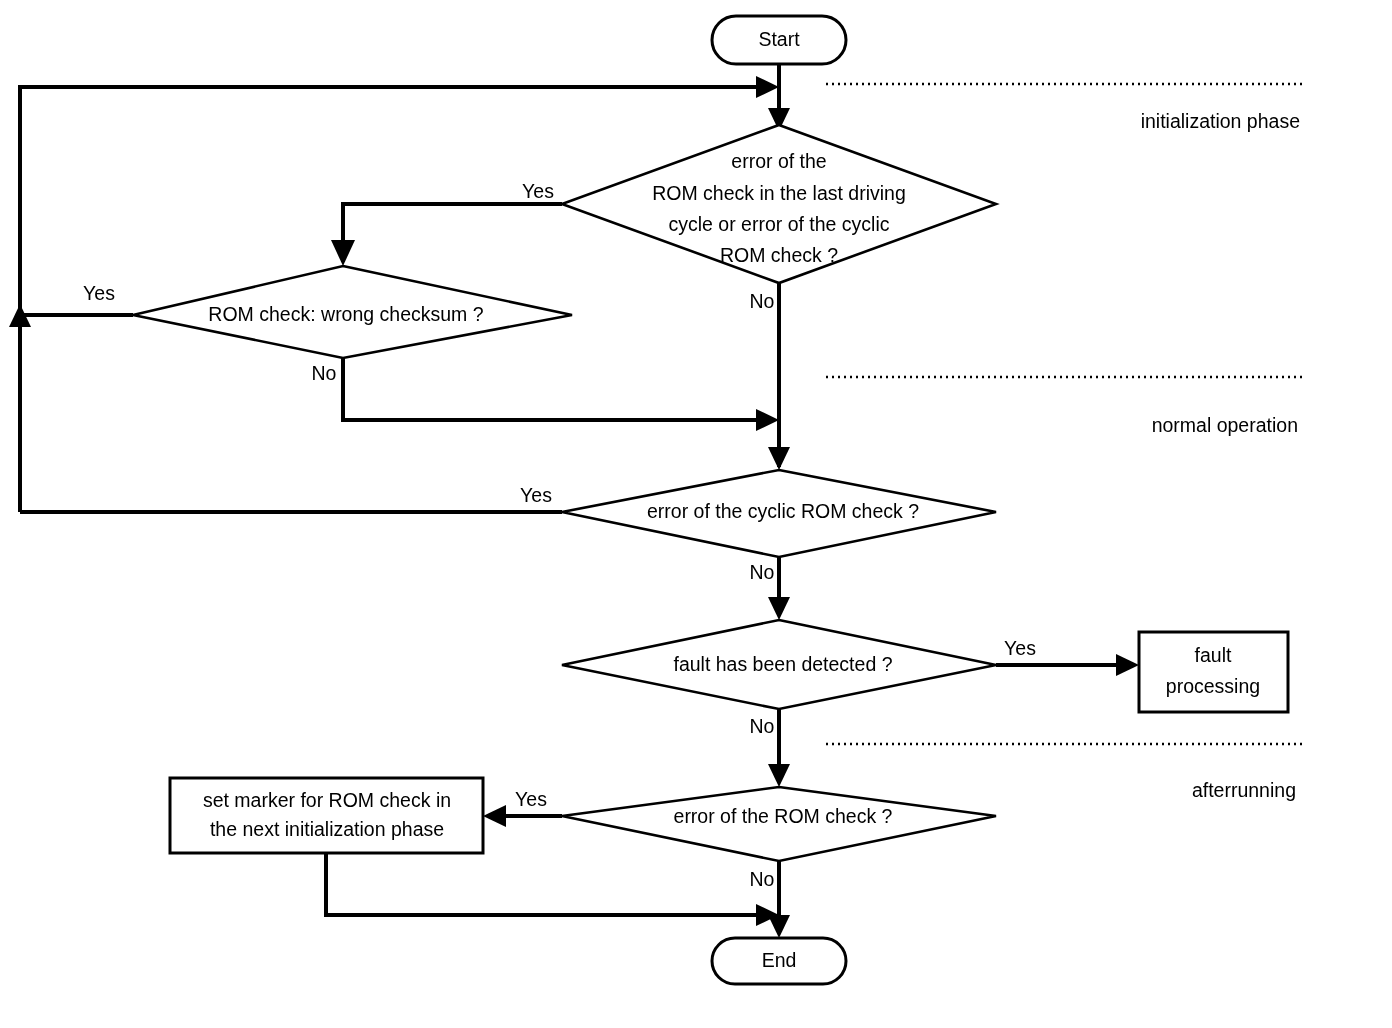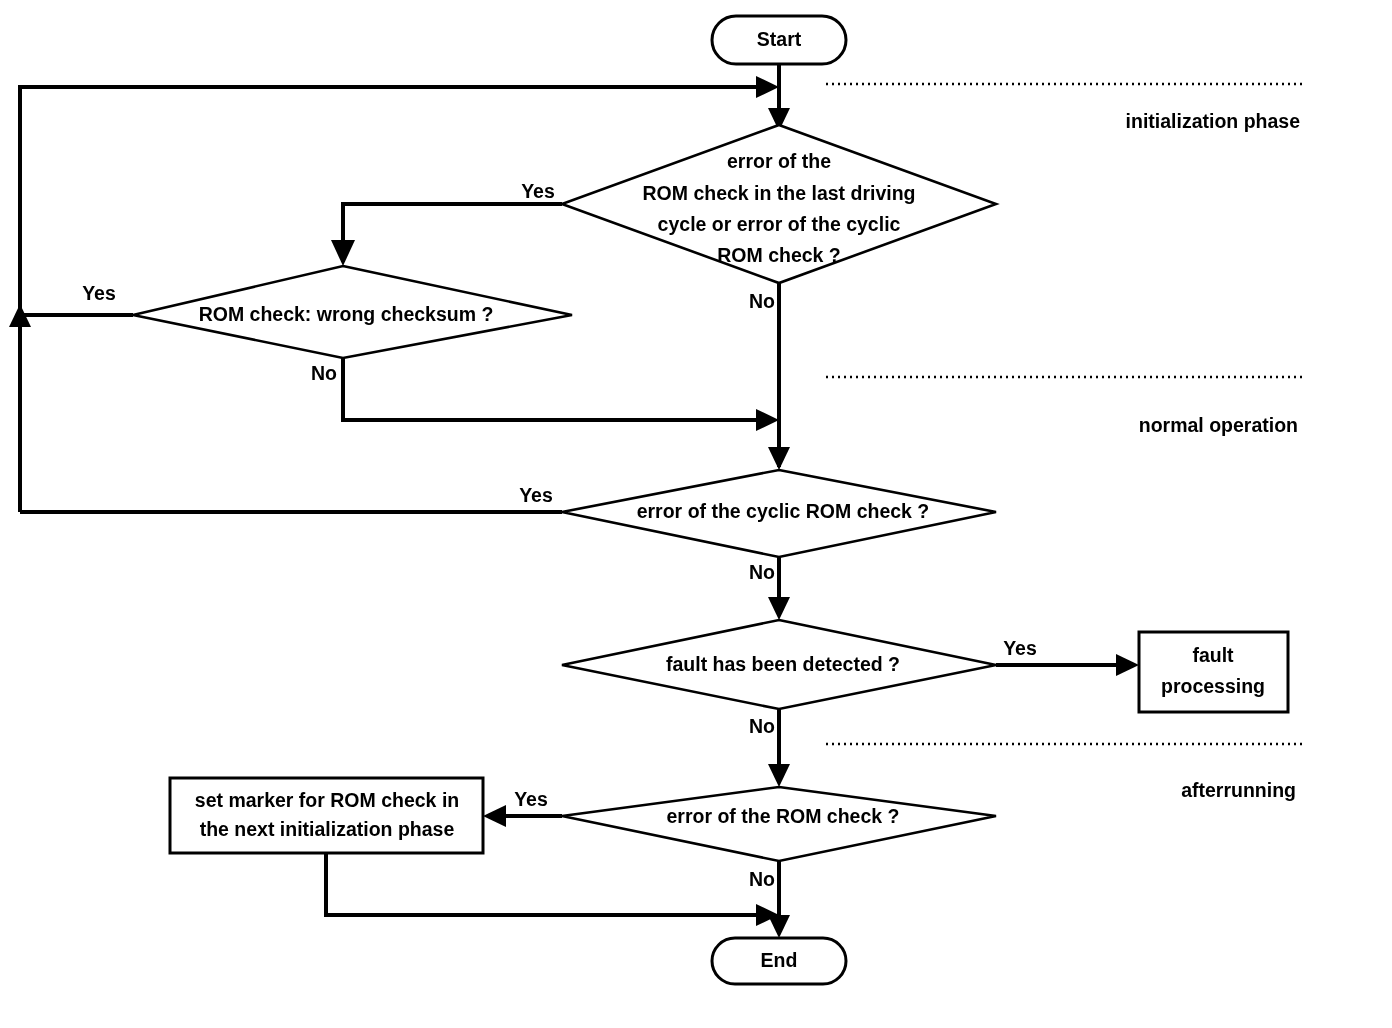--- a/index.html
+++ b/index.html
@@ -6,21 +6,20 @@
     margin: 0;
     padding: 0;
     background: #ffffff;
   }
   #canvas-wrap {
     position: relative;
     width: 1392px;
     height: 1028px;
     background: #ffffff;
     overflow: hidden;
-    font-weight: bold;
   }
   svg#flow {
     display: block;
     width: 1392px;
     height: 1028px;
   }
   .shape-stroke {
     fill: #ffffff;
     stroke: #000000;
     stroke-width: 3;

